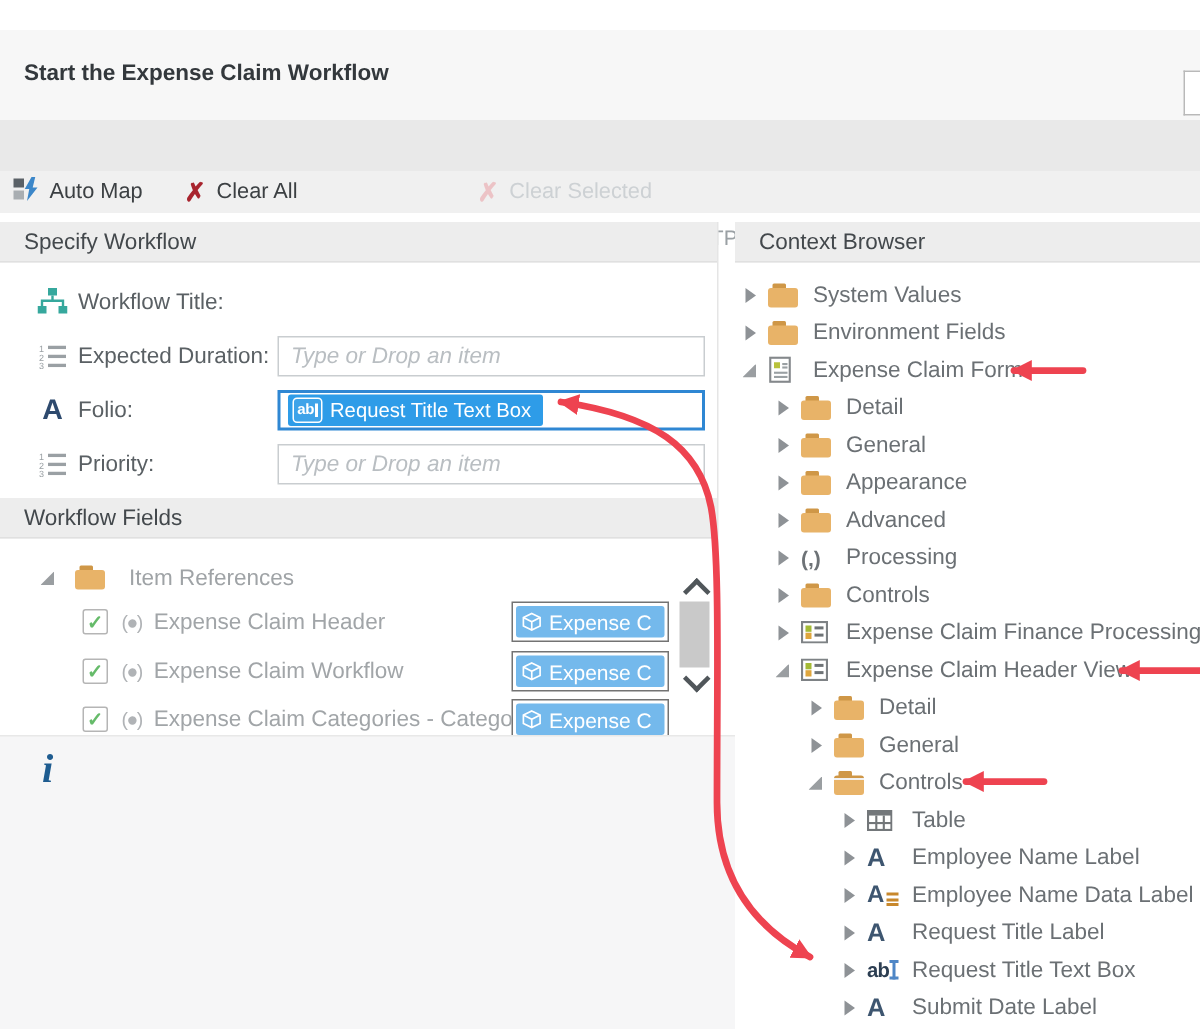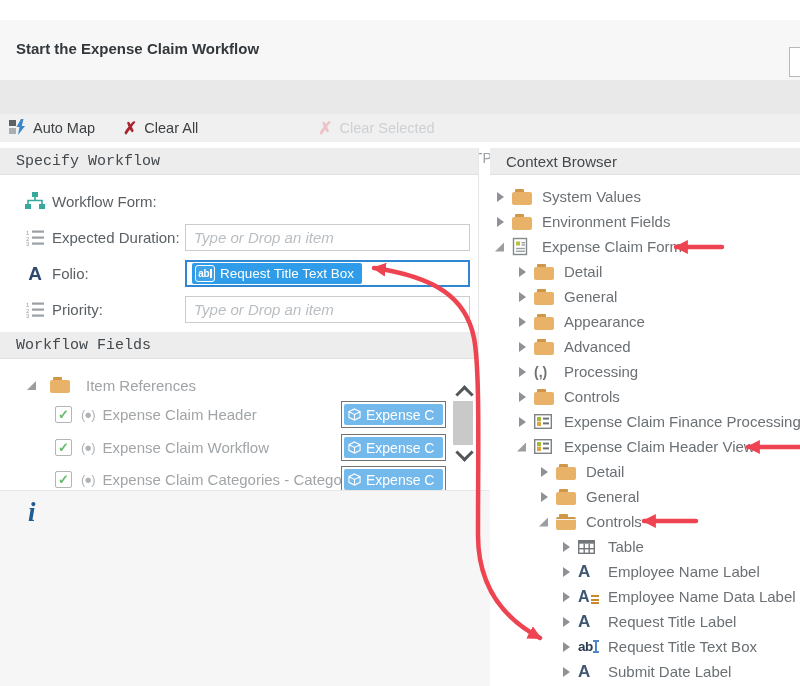--- a/index.html
+++ b/index.html
@@ -19,21 +19,21 @@
   
   .toolbar{position:absolute;left:0;top:94px;width:800px;height:28px;background:#f0f0f0;display:flex;align-items:center;}
   .tb-item{display:flex;align-items:center;gap:7px;font-size:14.5px;color:#3c4043;margin-left:8px;}
   .tb-item.gap{margin-left:28px;}
   .tb-x{font-size:17px;font-weight:bold;color:#a8242e;line-height:1;}
   .tb-item.disabled{color:#cdd1d4;}
   .tb-item.disabled .tb-x{color:#ecc3c6;}
   
   .secbar{position:absolute;top:128px;height:27px;background:#ededed;border-bottom:1px solid #e0e0e0;
           font-size:15px;color:#43484c;display:flex;align-items:center;}
-  .secbar.left{left:0;width:478px;padding-left:16px;box-sizing:border-box;font-family:Liberation Mono, monospace;}
+  .secbar.left{left:0;width:478px;padding-left:16px;box-sizing:border-box;}
   .secbar.right{left:490px;width:310px;padding-left:16px;box-sizing:border-box;}
   .panel-divider{position:absolute;left:478px;top:128px;width:1px;height:342px;background:#e5e5e5;}
   
   .f-row{position:absolute;left:0;width:478px;height:27px;}
   .f-icon{position:absolute;left:24px;top:3px;width:22px;height:20px;display:flex;align-items:center;justify-content:center;}
   .f-label{position:absolute;left:52px;top:0;line-height:27px;font-size:15px;color:#5a6064;}
   .f-input{position:absolute;left:185px;top:0;width:285px;height:27px;box-sizing:border-box;border:1px solid #c9cdd0;background:#fff;
            font-family:"Liberation Sans",sans-serif;font-size:15px;color:#4b5156;padding:0 8px;outline:none;}
   .f-input::placeholder{color:#b9bec2;font-style:italic;}
   .icon-A{font-size:19px;font-weight:bold;color:#2e4a6e;line-height:1;}
@@ -145,21 +145,21 @@
 
   <div class="f-row" style="top:168px;">
     <span class="f-icon">
       <svg width="20" height="18" viewBox="0 0 20 18">
         <rect class="teal" x="7" y="0" width="6" height="5"></rect>
         <rect class="teal" x="0" y="12" width="6" height="5"></rect>
         <rect class="teal" x="14" y="12" width="6" height="5"></rect>
         <path d="M10 5 V8.5 M3 12 V8.5 H17 V12" stroke="#36a89d" stroke-width="1.6" fill="none"></path>
       </svg>
     </span>
-    <span class="f-label">Workflow Form:</span>
+    <span class="f-label">Workflow Title:</span>
   </div>
 
   <div class="f-row" style="top:204px;">
     <span class="f-icon">
       <svg width="18" height="17" viewBox="0 0 18 17">
         <text x="0" y="5.5" font-size="6" fill="#9aa0a4" font-family="Liberation Sans,sans-serif">1</text>
         <text x="0" y="11.5" font-size="6" fill="#9aa0a4" font-family="Liberation Sans,sans-serif">2</text>
         <text x="0" y="17" font-size="6" fill="#9aa0a4" font-family="Liberation Sans,sans-serif">3</text>
         <rect x="6" y="1.5" width="12" height="2.2" fill="#9aa0a4"></rect>
         <rect x="6" y="7.5" width="12" height="2.2" fill="#9aa0a4"></rect>

